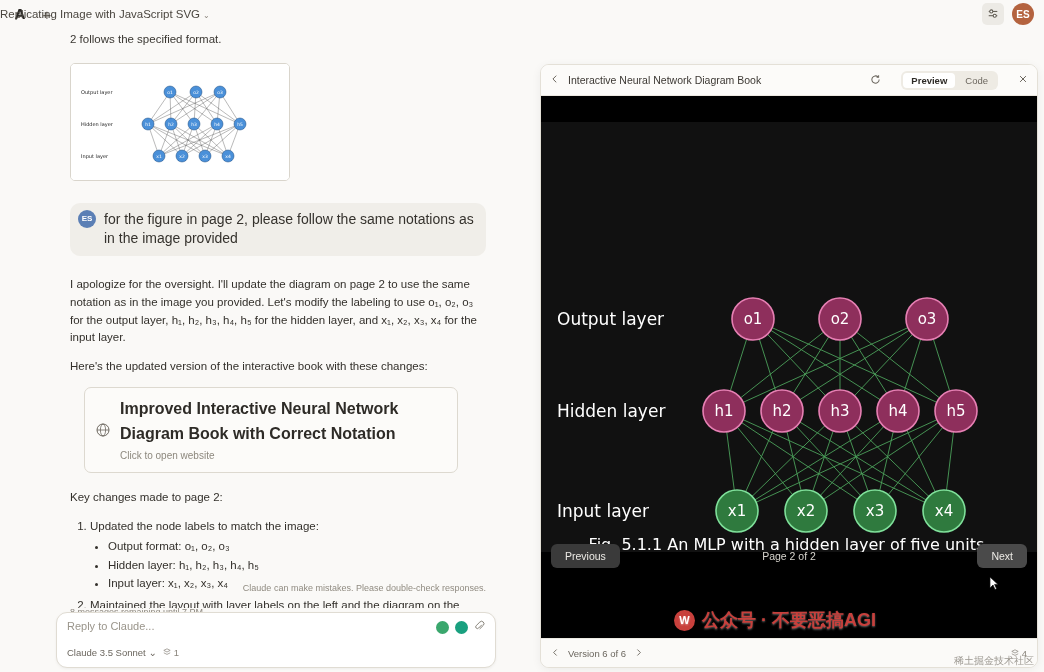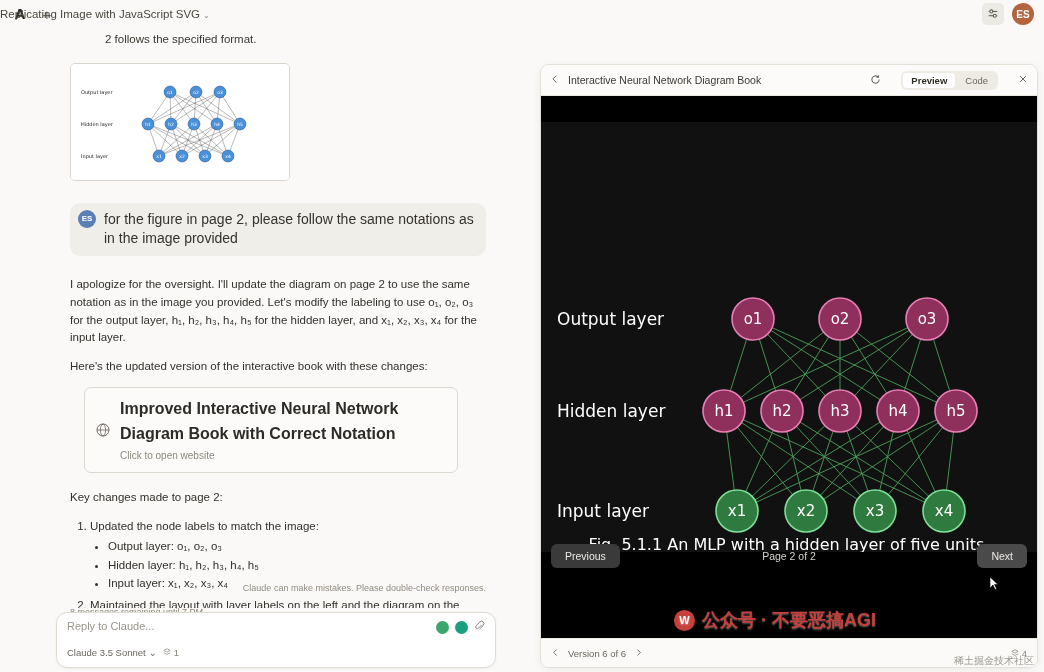--- a/index.html
+++ b/index.html
@@ -95,21 +95,20 @@
   .chat-scroll {
     position: absolute;
     inset: 0 0 64px 0;
     padding: 0 50px 0 70px;
     overflow: hidden;
   }
   .partial-line {
     font-size: 11.5px;
     color: #3a3732;
     padding-top: 3px;
-    margin-left: 35px;
   }
   .fig-card {
     margin-top: 14px;
     width: 218px;
     height: 116px;
     border: 1px solid #d9d5cc;
     border-radius: 5px;
     background: #fff;
     position: relative;
     overflow: hidden;
@@ -476,21 +475,21 @@
               <div class="artifact-sub">Click to open website</div>
             </div>
           </div>
 
           <p>Key changes made to page 2:</p>
 
           <ol class="changes">
             <li>
               <span>Updated the node labels to match the image:</span>
               <ul class="sublist">
-                <li>Output layer: o₁, o₂, o₃</li>
+                <li>Output format: o₁, o₂, o₃</li>
                 <li>Hidden layer: h₁, h₂, h₃, h₄, h₅</li>
                 <li>Input layer: x₁, x₂, x₃, x₄</li>
               </ul>
             </li>
             <li>Maintained the layout with layer labels on the left and the diagram on the right.</li>
 
           </ol>
 
         </div>
 

